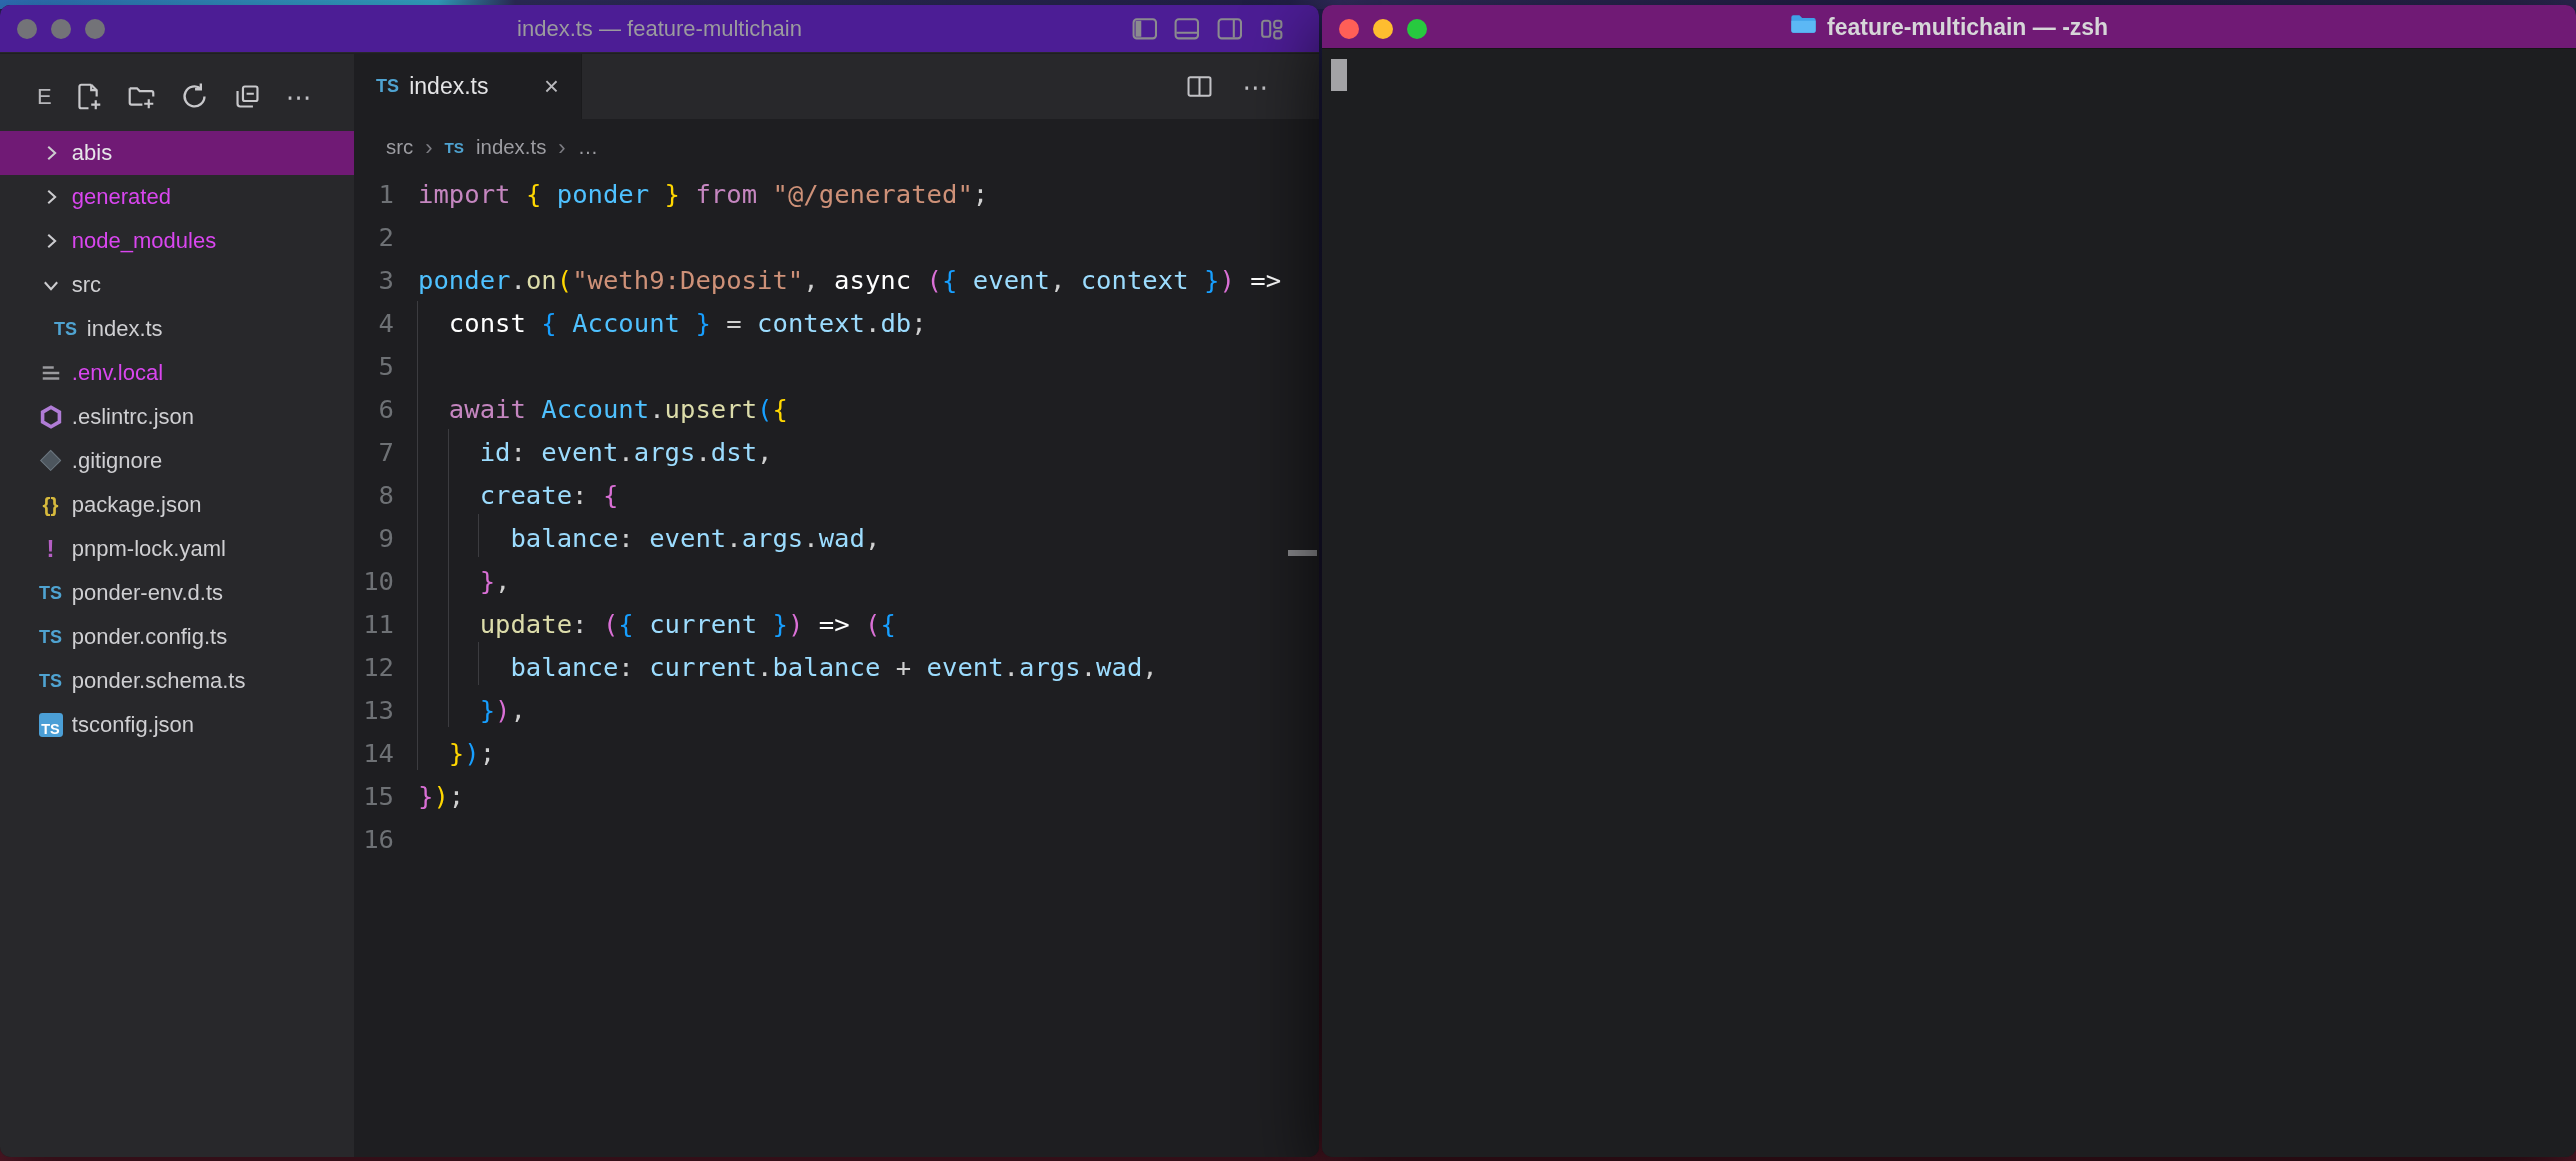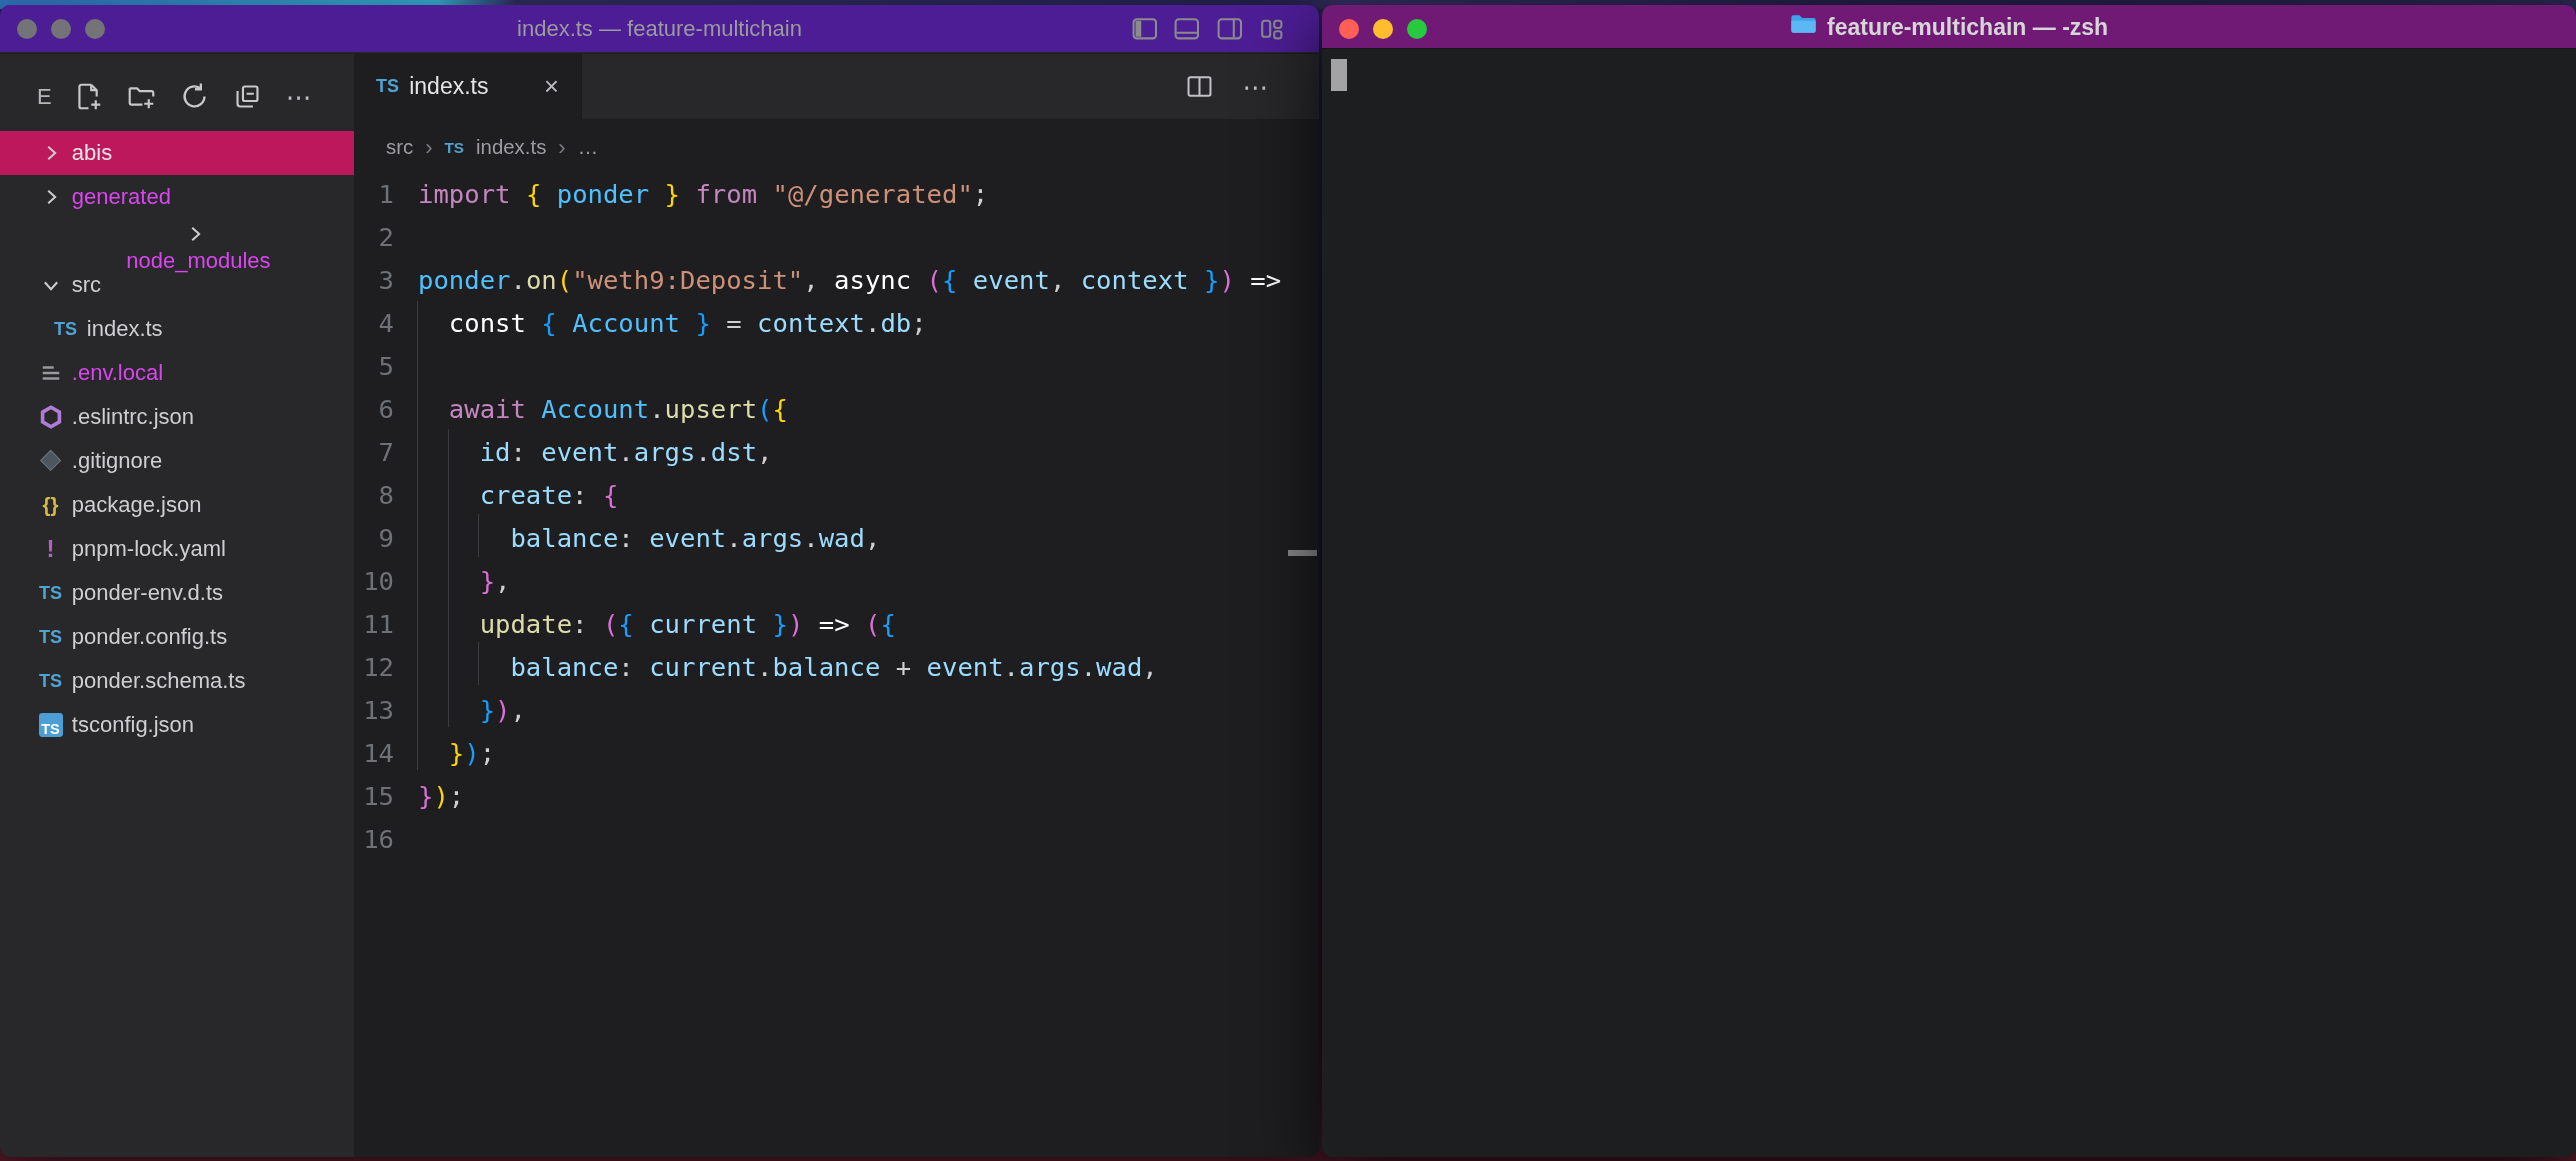--- a/index.html
+++ b/index.html
@@ -29,21 +29,21 @@
   .layout-icons { position:absolute; right:34px; top:0; height:48px; display:flex; align-items:center; gap:17px; }
   .layout-icons svg { display:block; }
 
   .vs-sidebar { position:absolute; left:0; top:49px; bottom:0; width:354px; background:#28282b; }
   .x-toolbar { position:absolute; top:24px; left:0; right:0; height:37px; display:flex; align-items:center; }
   .x-header { color:#b6b6ba; font-size:22px; margin-left:37px; margin-right:22px; }
   .x-tools { display:flex; align-items:center; gap:24px; }
   .x-tools svg { display:block; }
   .x-list { position:absolute; top:77px; left:0; right:0; }
   .xrow { height:44px; display:flex; align-items:center; color:#cfcfd2; font-size:22px; cursor:default; }
-  .xrow.sel { background:#be185d; color:#e6e6e9; }
+  .xrow.sel { background:#701a75; color:#e6e6e9; }
   .xrow .slot { width:29px; display:flex; align-items:center; justify-content:center; flex:0 0 29px; }
   .xrow .lbl { margin-left:6.8px; white-space:nowrap; }
   .xrow.dim .lbl { color:#d946ef; }
   .ic-ts { color:#4fa3d1; font-weight:bold; font-size:18px; letter-spacing:0; }
   .ic-tsconfig { background:#4b9fd6; color:#fff; font-weight:bold; font-size:14.5px; width:24px; height:24px;
                  border-radius:3.4px; display:flex; align-items:flex-end; justify-content:center; }
   .ic-json { color:#d7ba3d; font-weight:bold; font-size:20.4px; }
   .ic-yaml { color:#b55fc4; font-weight:bold; font-size:24px; }
   .ic-git { width:15.3px; height:15.3px; background:#4d565e; border:1.7px solid #6b757e; transform:rotate(45deg); }
   .ic-env svg, .ic-eslint svg { display:block; }
@@ -172,21 +172,21 @@
           <span class="lbl">abis</span>
         </div>
         <div class="xrow dim" style="padding-left: 36px;">
           <span class="slot">
             <svg width="22" height="22" viewBox="0 0 16 16" fill="none" stroke="#cccccf" stroke-width="1.5">
               <path d="M6 3.5 L11 8 L6 12.5"></path>
             </svg>
           </span>
           <span class="lbl">generated</span>
         </div>
-        <div class="xrow dim" style="padding-left: 36px; flex-direction: column;">
+        <div class="xrow dim" style="padding-left: 36px;">
           <span class="slot">
             <svg width="22" height="22" viewBox="0 0 16 16" fill="none" stroke="#cccccf" stroke-width="1.5">
               <path d="M6 3.5 L11 8 L6 12.5"></path>
             </svg>
           </span>
           <span class="lbl">node_modules</span>
         </div>
         <div class="xrow" style="padding-left: 36px;">
           <span class="slot">
             <svg width="22" height="22" viewBox="0 0 16 16" fill="none" stroke="#cccccf" stroke-width="1.5">

